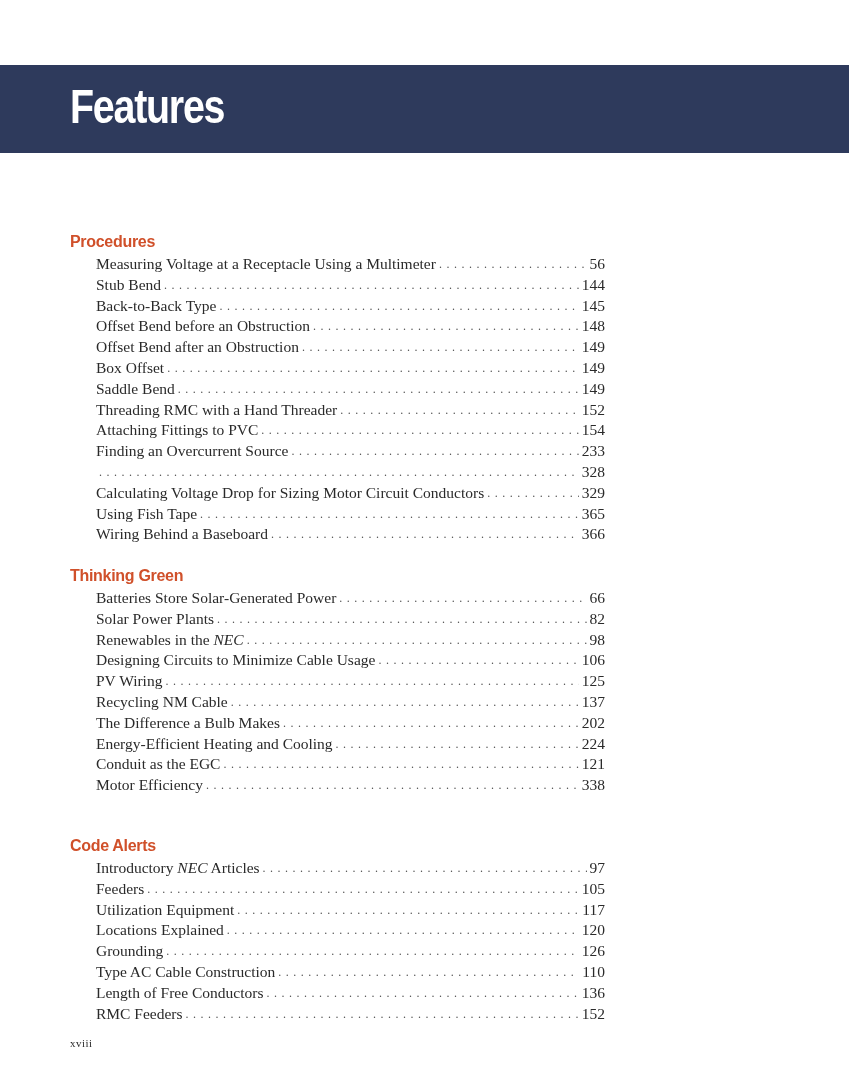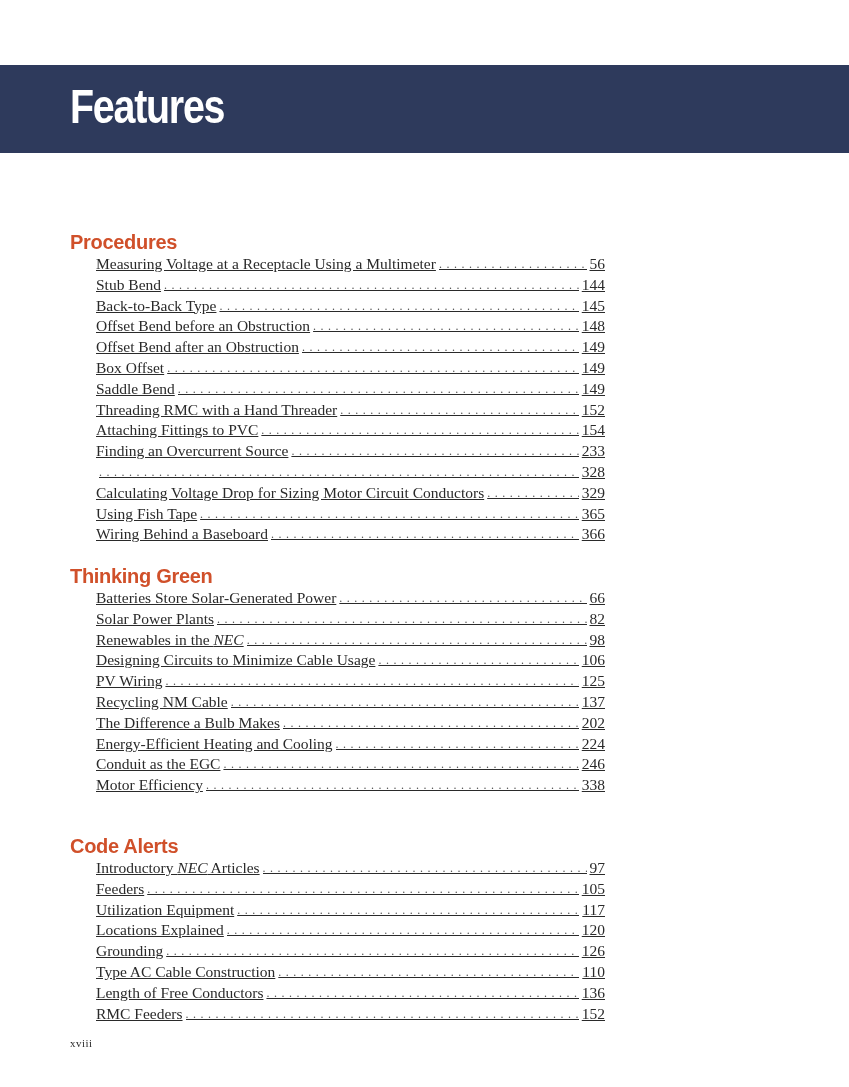--- a/index.html
+++ b/index.html
@@ -14,27 +14,27 @@
     }
     .banner-title {
       position: absolute; left: 70px; top: 14px;
       font-family: "Liberation Sans", sans-serif; font-weight: bold;
       font-size: 48px; color: #ffffff; letter-spacing: -1.5px;
       transform: scaleX(0.82); transform-origin: left center;
     }
     .section { position: absolute; left: 70px; width: 535px; }
     .section-title {
       font-family: "Liberation Sans", sans-serif; font-weight: bold;
-      font-size: 20px; color: #d0502a; height: 24px; line-height: 24px;
+      font-size: 16px; color: #d0502a; height: 24px; line-height: 24px;
       margin-bottom: 0px; letter-spacing: -0.3px;
     }
     .entry {
       display: flex; align-items: flex-start; height: 20.8px; line-height: 20.8px;
       padding-left: 26px; font-family: "Liberation Serif", serif; font-size: 15.5px;
-      color: #2a2a2a; white-space: nowrap; text-decoration: underline;
+      color: #2a2a2a; white-space: nowrap;
     }
     .entry-title { flex: 0 0 auto; }
     .entry-title i { font-style: italic; }
     .leader {
       flex: 1 1 auto; overflow: hidden; margin: 0 3px;
       color: #555; letter-spacing: 3.2px; font-size: 12px;
     }
     .leader::before {
       content: ". . . . . . . . . . . . . . . . . . . . . . . . . . . . . . . . . . . . . . . . . . . . . . . . . . . . . . . . . . . . . . . . . . . . . . . . . . . . . . . . . . . . . . . . .";
       letter-spacing: 0px; word-spacing: 1.5px;
@@ -164,21 +164,21 @@
         <span class="entry-page">202</span>
       </div>
       <div class="entry">
         <span class="entry-title"><span>Energy-Efficient Heating and Cooling</span><i></i><span></span></span>
         <span class="leader"></span>
         <span class="entry-page">224</span>
       </div>
       <div class="entry">
         <span class="entry-title"><span>Conduit as the EGC</span><i></i><span></span></span>
         <span class="leader"></span>
-        <span class="entry-page">246</span>
+        <span class="entry-page">121</span>
       </div>
       <div class="entry">
         <span class="entry-title"><span>Motor Efficiency</span><i></i><span></span></span>
         <span class="leader"></span>
         <span class="entry-page">338</span>
       </div>
     </div>
     <div class="section" style="top: 834px;">
       <div class="section-title">Code Alerts</div>
       <div class="entry">

